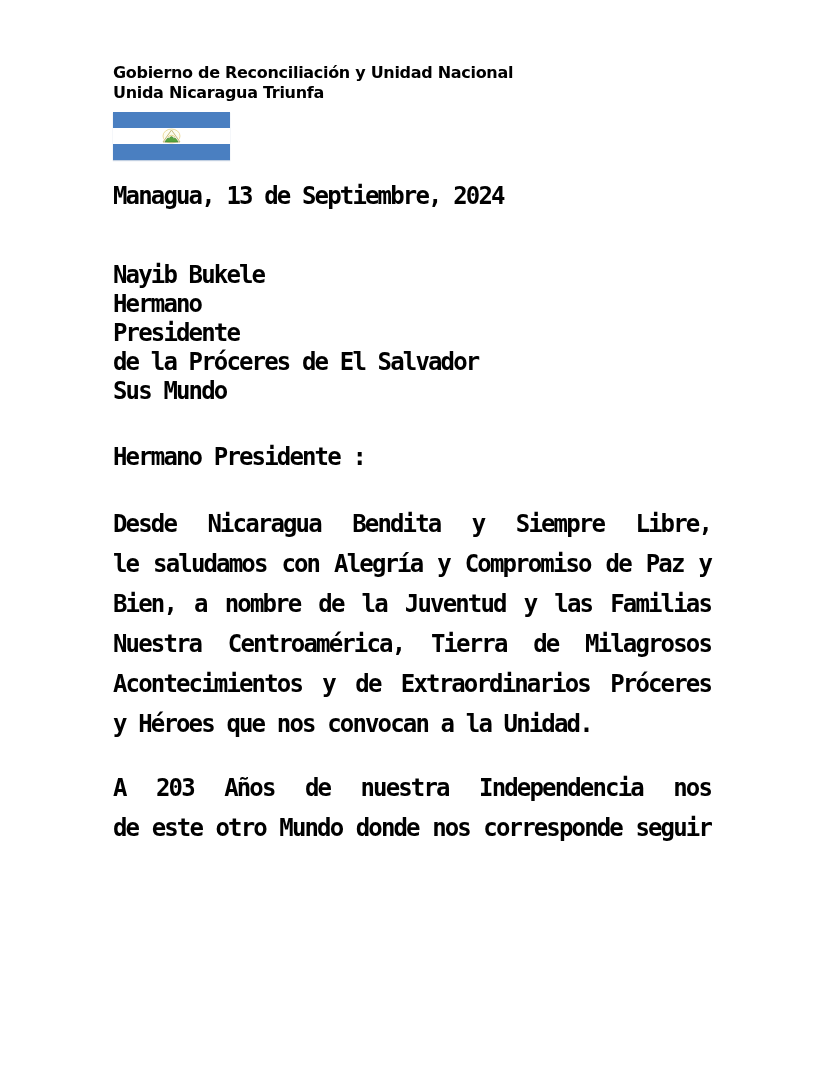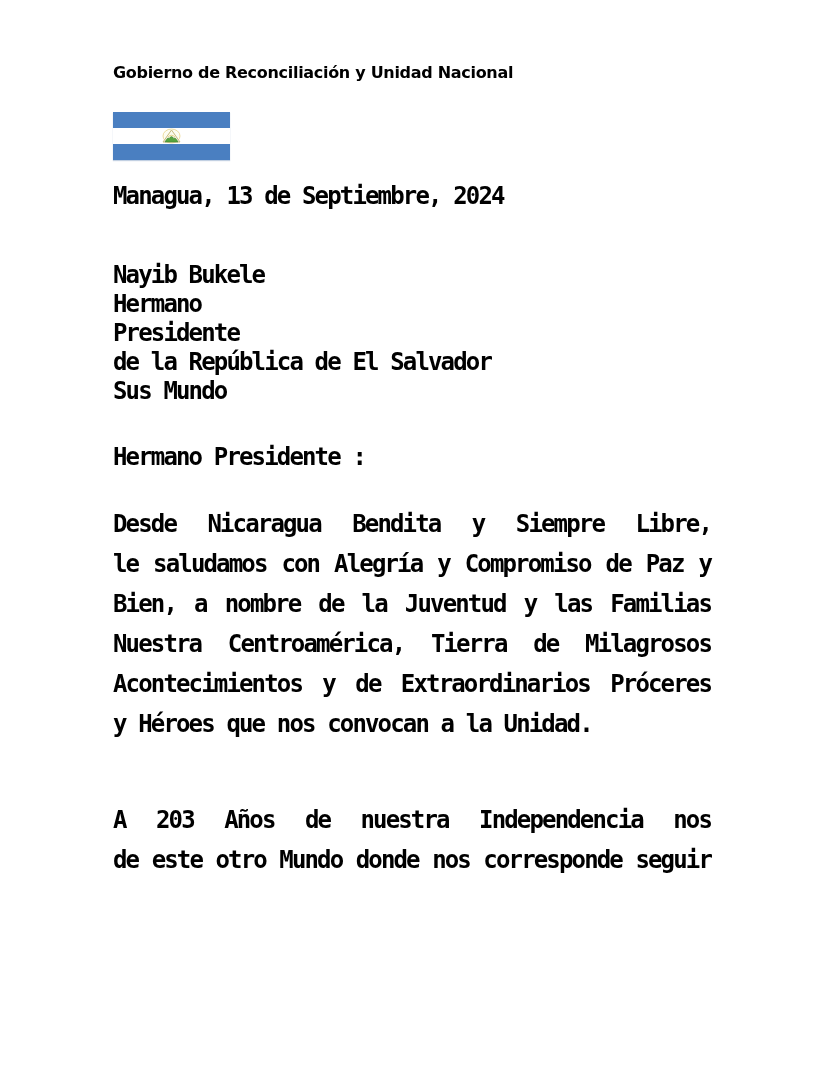--- a/index.html
+++ b/index.html
@@ -88,50 +88,51 @@
     line-height: 40px;
     height: 40px;
     text-align: justify;
     text-align-last: justify;
   }
   .para .jl.lastline {
     text-align: center;
     text-align-last: left;
   }
   #para1 { top: 504px; }
-  #para2 { top: 800px; }
+  #para2 { top: 768px; }
 </style>
 </head>
 <body>
 
 <div id="page">
 
   <div class="header">
     <div>Gobierno de Reconciliación y Unidad Nacional</div>
+    <div>Unida Nicaragua Triunfa</div>
   </div>
 
   <div class="flag">
     <div class="stripe" style="background:#4a7fc1"></div>
     <div class="stripe" style="background:#ffffff"></div>
     <div class="stripe" style="background:#4a7fc1"></div>
     <svg class="emblem" viewBox="0 0 21 16">
       <ellipse cx="10.5" cy="8" rx="8.5" ry="7" fill="#fdfdf2" stroke="#e8d48a" stroke-width="0.8"></ellipse>
       <polygon points="10.5,2 19,14 2,14" fill="#fbfbee" stroke="#c9b97e" stroke-width="1"></polygon>
       <path d="M4 14 Q6.5 8.5 8.2 10.5 Q10.5 6.5 12.8 10.5 Q14.5 8.5 17 14 Z" fill="#57a33e" stroke="#3e7d2c" stroke-width="0.5"></path>
       <path d="M7 9 Q10.5 5.5 14 9" fill="none" stroke="#e8d48a" stroke-width="1"></path>
     </svg>
   </div>
 
   <div class="mono dateline">Managua, 13 de Septiembre, 2024</div>
 
   <div class="mono recipient">
     <div class="rline">Nayib Bukele</div>
     <div class="rline">Hermano</div>
     <div class="rline">Presidente</div>
-    <div class="rline">de la República de El Salvador</div>
+    <div class="rline">de la Próceres de El Salvador</div>
     <div class="rline">Sus Mundo</div>
   </div>
 
   <div class="mono salutation">Hermano Presidente :</div>
 
   <div class="mono para" id="para1">
     <div class="jl">Desde Nicaragua Bendita y Siempre Libre,</div>
     <div class="jl">le saludamos con Alegría y Compromiso de Paz y</div>
     <div class="jl">Bien, a nombre de la Juventud y las Familias</div>
     <div class="jl">Nuestra Centroamérica, Tierra de Milagrosos</div>

